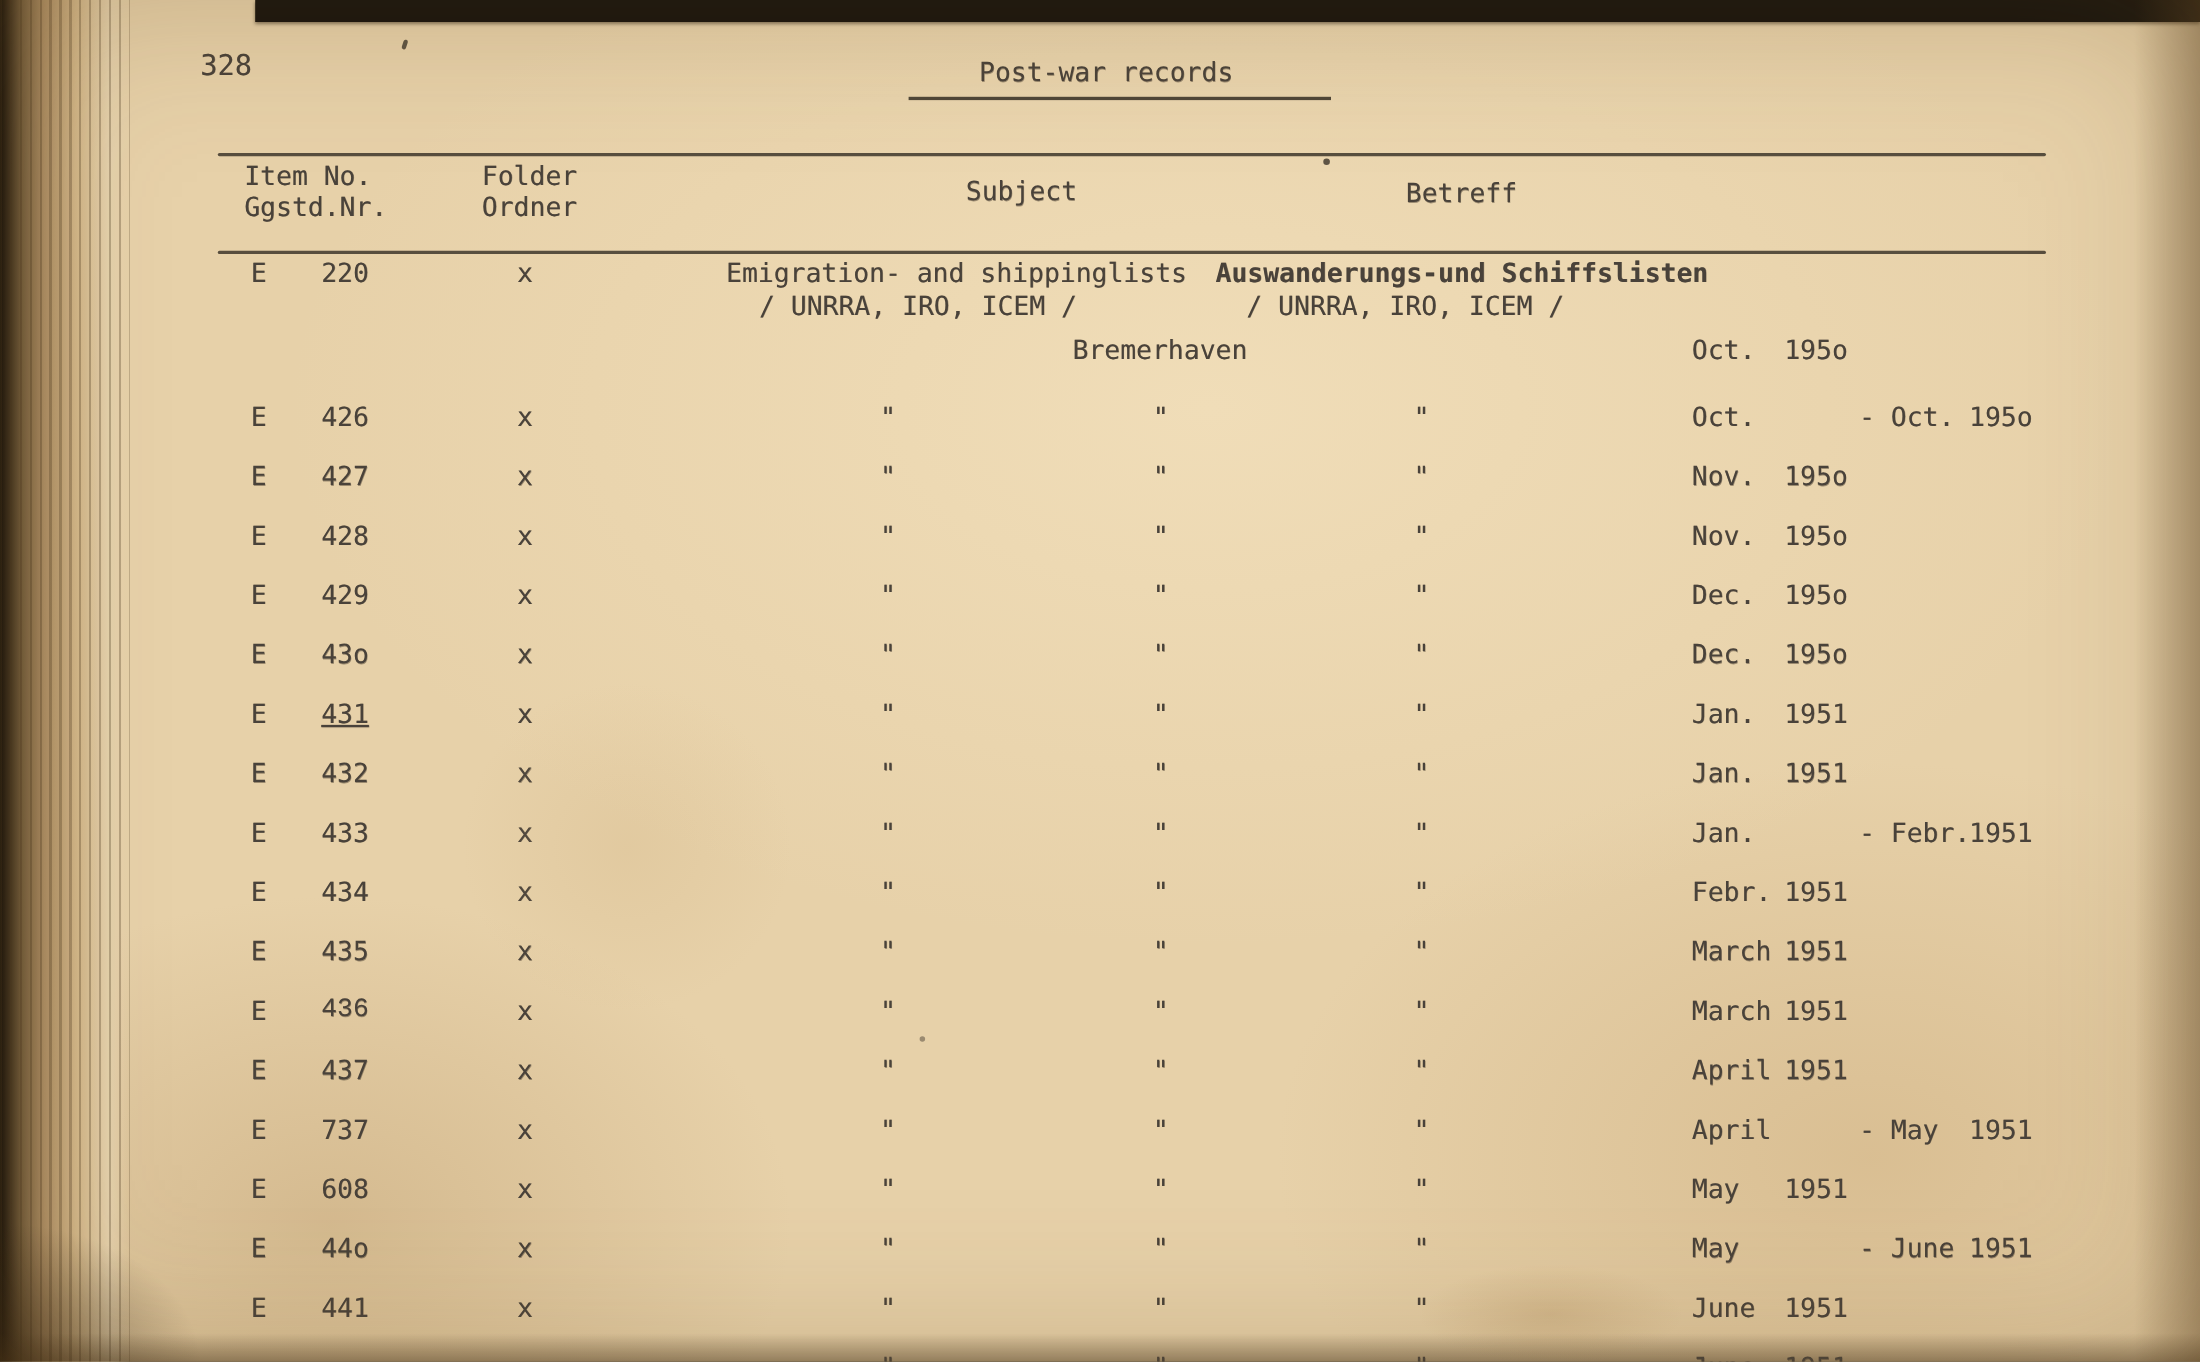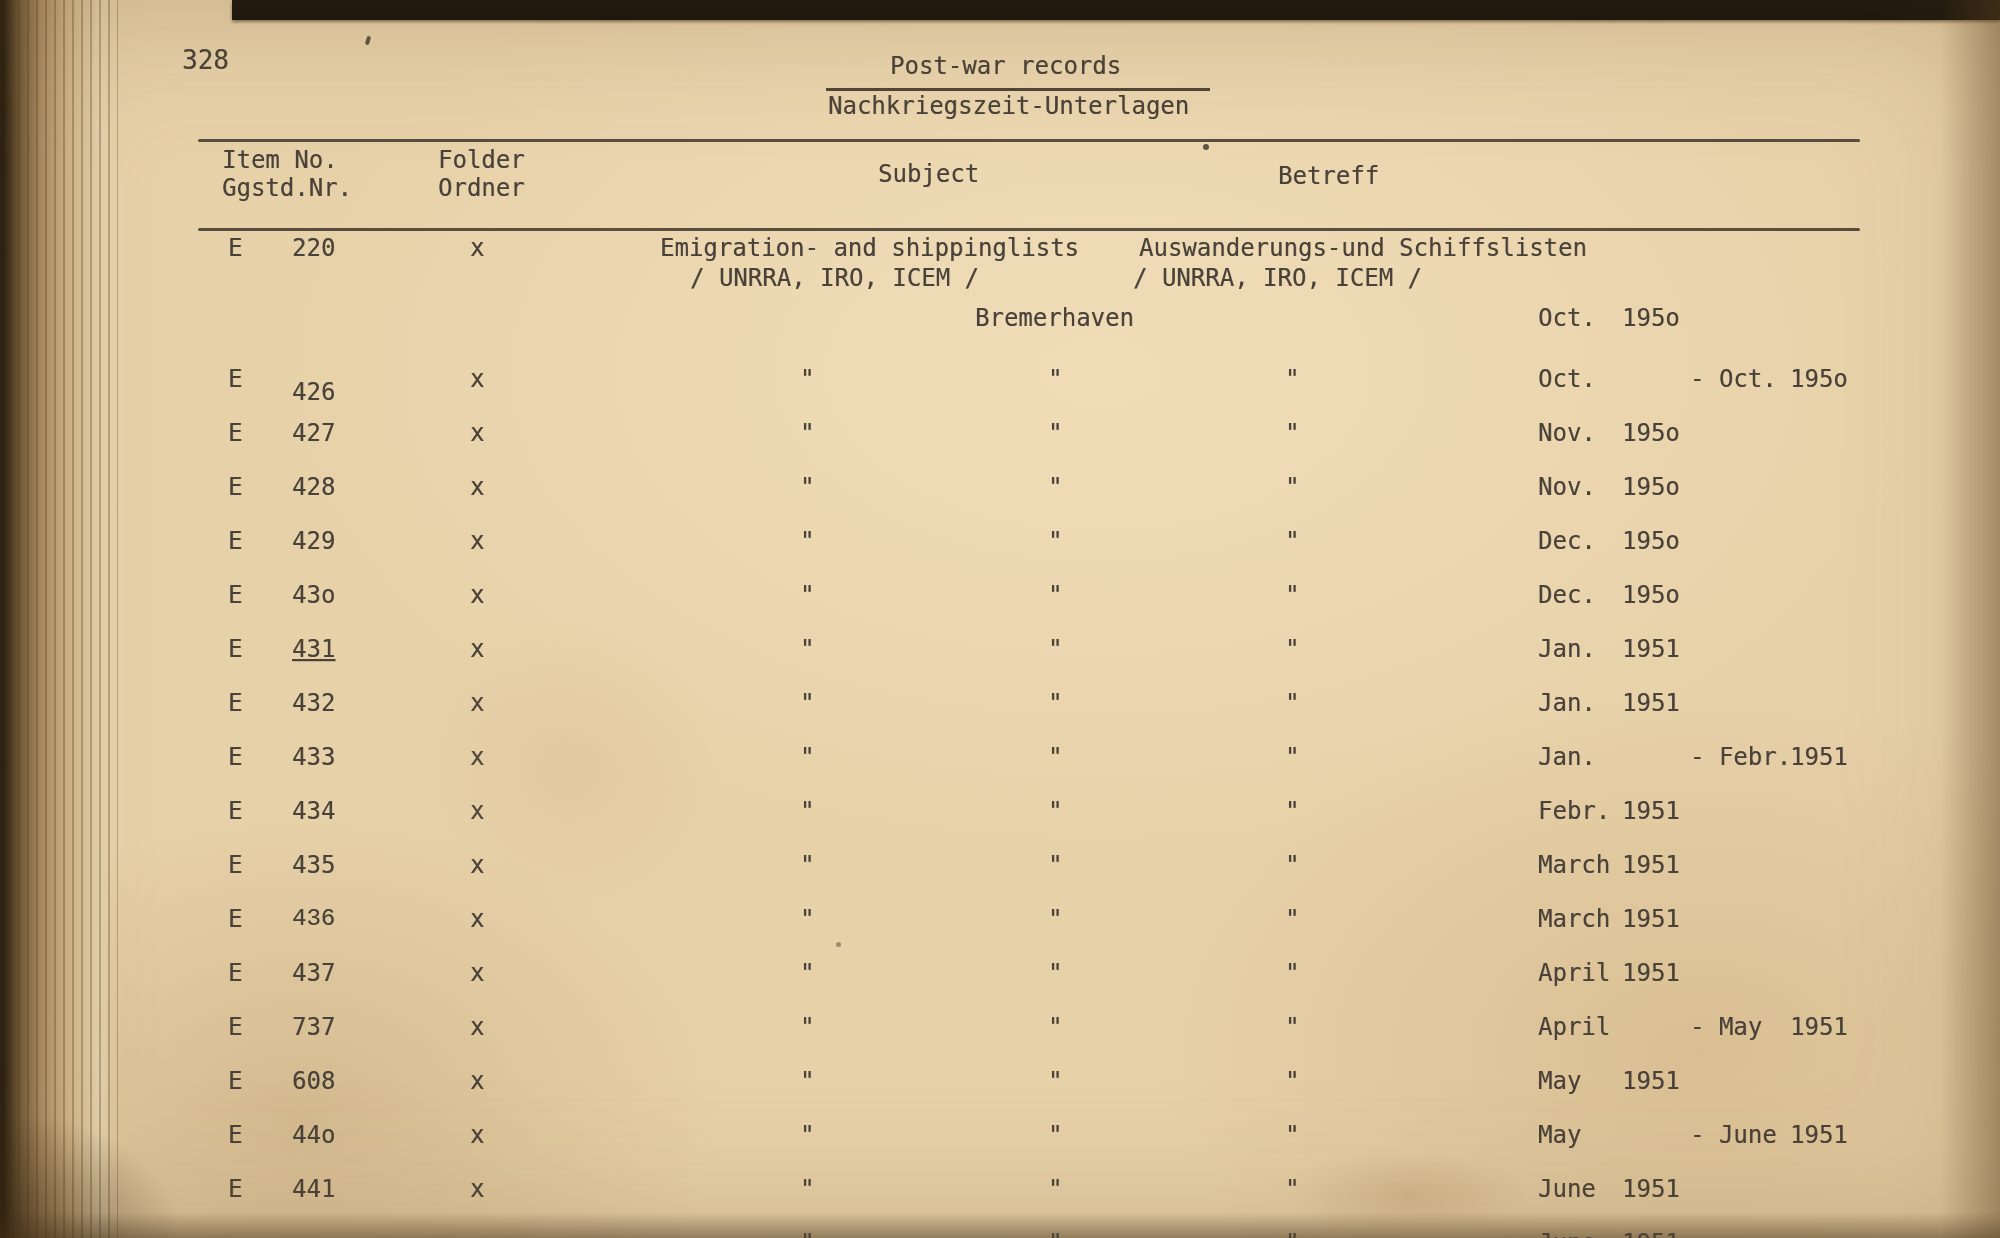--- a/index.html
+++ b/index.html
@@ -46,50 +46,49 @@
   <div id="top-strip"></div>
   <div id="spine"></div>
   <div id="spine-shadow"></div>
   <div id="edge-right"></div>
   <div id="edge-bottom"></div>
 
   <div class="cell" style="left:182px;top:46px;font-size:26px;">328</div>
 
   <div class="cell" style="left:890px;top:52px;">Post-war records</div>
   <div class="title-underline" style="left:826px;width:384px;top:88px;"></div>
-  <div class="cell" style="left:828px;top:92px;">Nachkriegszeit-Unterlagen</div>
 
   <div class="rule" style="left:198px;width:1662px;top:139px;"></div>
 
   <div class="cell" style="left:222px;top:146px;">Item No.</div>
   <div class="cell" style="left:222px;top:174px;">Ggstd.Nr.</div>
   <div class="cell" style="left:438px;top:146px;">Folder</div>
   <div class="cell" style="left:438px;top:174px;">Ordner</div>
   <div class="cell" style="left:878px;top:160px;">Subject</div>
   <div class="cell" style="left:1278px;top:162px;">Betreff</div>
 
   <div class="rule" style="left:198px;width:1662px;top:228px;"></div>
 
   <div>
     <div class="cell" style="left:228px;top:234px;">E</div>
     <div class="cell" style="left:292px;top:234px;">220</div>
     <div class="cell" style="left:470px;top:234px;">x</div>
     <div class="cell" style="left:660px;top:234px;">Emigration- and shippinglists</div>
-    <div class="cell" style="left:1139px;top:234px;">Auswanderungs-und Schiffslisten</div>
+    <div class="cell" style="left:1105px;top:234px;font-weight:bold;">Auswanderungs-und Schiffslisten</div>
     <div class="cell" style="left:690px;top:264px;">/ UNRRA, IRO, ICEM /</div>
     <div class="cell" style="left:1133px;top:264px;">/ UNRRA, IRO, ICEM /</div>
     <div class="cell" style="left:975px;top:304px;">Bremerhaven</div>
     <div class="cell" style="left:1538px;top:304px;">Oct.</div>
     <div class="cell" style="left:1622px;top:304px;">195o</div>
   </div>
 
   <div id="rows">
       <div class="row" style="top: 365px;">
         <span class="cell" style="left: 228px; top: 0px;">E</span>
-        <span class="cell" style="left: 292px; top: 0px; margin-top: 13px;">426</span>
+        <span class="cell" style="left: 292px; top: 0px;">426</span>
         <span class="cell" style="left: 470px; top: 0px;">x</span>
         <span class="cell" style="left: 800px; top: 0px;">"</span>
         <span class="cell" style="left: 1048px; top: 0px;">"</span>
         <span class="cell" style="left: 1285px; top: 0px;">"</span>
         <span class="cell" style="left: 1538px; top: 0px;">Oct.</span>
         <span class="cell" style="left: 1690px; top: 0px;">- Oct.</span>
         <span class="cell" style="left: 1790px; top: 0px;">195o</span>
       </div>
       <div class="row" style="top: 419px;">
         <span class="cell" style="left: 228px; top: 0px;">E</span>

